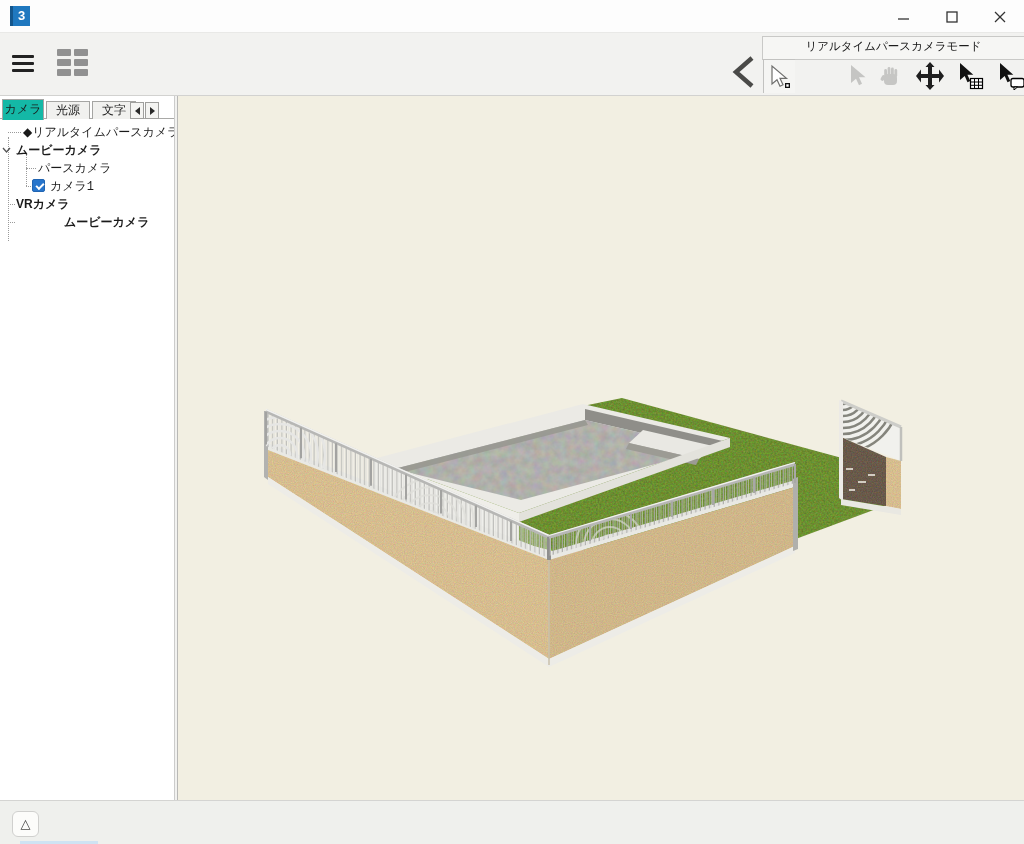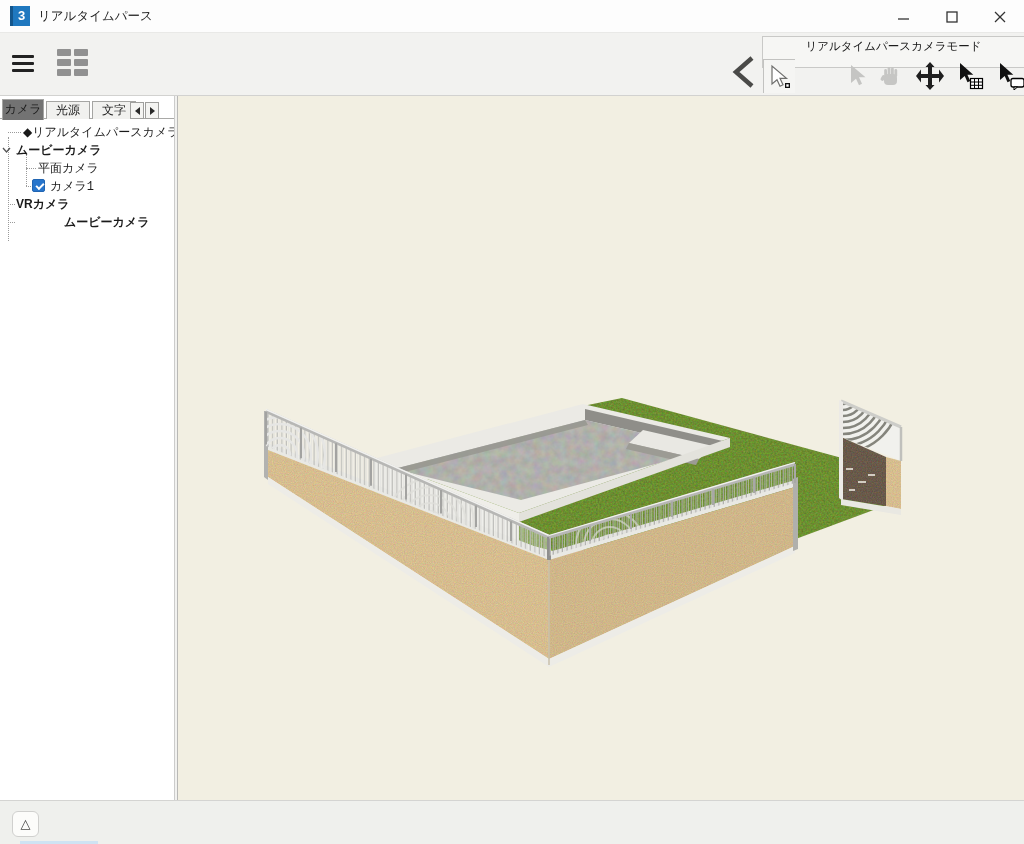--- a/index.html
+++ b/index.html
@@ -24,21 +24,21 @@
   .toolbar { position:absolute; left:0; top:33px; width:1024px; height:63px;
              background:#f2f2f0; border-bottom:1px solid #d2d2d0; z-index:25; }
   .hamburger { position:absolute; left:12px; top:22px; width:22px; height:17px; }
   .hamburger span { display:block; height:3px; background:#222; border-radius:1px;
                     margin-bottom:4px; }
   .grid-icon { position:absolute; left:57px; top:16px; width:31px; height:27px;
                display:grid; grid-template-columns:14px 14px; grid-template-rows:7px 7px 7px;
                gap:3px; }
   .grid-icon span { background:#919191; border-radius:1px; }
   .back-chevron { position:absolute; left:730px; top:22px; width:28px; height:34px; }
-  .mode-panel { position:absolute; left:762px; top:3px; width:262px; height:32px;
+  .mode-panel { position:absolute; left:762px; top:3px; width:262px; height:24px;
                 background:#f6f6f4; border:1px solid #c9c9c7; border-right:none;
                 text-align:center; font-size:11.5px; line-height:19px; color:#111; }
   .tool-row { position:absolute; left:762px; top:24px; width:262px; height:38px; }
   .tool { position:absolute; top:2px; width:32px; height:34px; display:flex;
           align-items:center; justify-content:center; }
   .tool.selected { border-top:1px solid #c2c2c0; border-left:1px solid #c2c2c0;
                    background:#f5f5f3; }
 
   
   .main { position:absolute; left:0; top:96px; width:1024px; height:704px; }
@@ -46,21 +46,21 @@
              background:#ffffff; }
   .splitter { position:absolute; left:174px; top:0; width:4px; height:704px;
               background:#f2f2f0; border-left:1px solid #cccccb; border-right:1px solid #b9b9b7; }
 
   
   .tabbar { position:absolute; left:0; top:2px; width:174px; height:21px;
             border-bottom:1px solid #a9a9a7; }
   .tab { position:absolute; top:3px; height:18px; background:#f1f1ef;
          border:1px solid #a5a5a3; border-bottom:none; font-size:12px;
          text-align:center; line-height:17px; color:#1a1a1a; }
-  .tab.active { top:1px; height:21px; background:#737373; z-index:2; line-height:19px; }
+  .tab.active { top:1px; height:21px; background:#14b8a6; z-index:2; line-height:19px; }
   .tab-scroll { position:absolute; top:4px; width:14px; height:17px; background:#f4f4f2;
                 border:1px solid #9f9f9d; display:flex; align-items:center;
                 justify-content:center; }
   .tri-l { width:0; height:0; border-top:4px solid transparent; border-bottom:4px solid transparent;
            border-right:5px solid #2a2a2a; }
   .tri-r { width:0; height:0; border-top:4px solid transparent; border-bottom:4px solid transparent;
            border-left:5px solid #2a2a2a; }
 
   
   .tree { position:absolute; left:0; top:27px; width:174px; font-size:12px; }
@@ -86,21 +86,20 @@
                 background:#fcfcfa; border:1px solid #d0d0ce; border-radius:6px;
                 font-size:13px; color:#4a4a48; text-align:center; line-height:24px; }
   .blue-sliver { position:absolute; left:20px; bottom:0; width:78px; height:3px;
                  background:#cfe3f3; }
 </style>
 </head>
 <body>
 
 <div class="titlebar">
   <div class="app-icon">3</div>
-  <div class="win-title">リアルタイムパース</div>
   <div class="win-controls">
     <div class="win-btn">
       <svg width="12" height="12">
         <line x1="0" y1="8" x2="11" y2="8" stroke="#333" stroke-width="1.3"></line>
       </svg>
     </div>
     <div class="win-btn">
       <svg width="12" height="12">
         <rect x="1" y="1" width="10" height="10" fill="none" stroke="#333" stroke-width="1.3"></rect>
       </svg>
@@ -230,21 +229,21 @@
       </div>
 
       <div class="trow bold" style="left:16px; top:18px;">
         <svg class="expander" width="9" height="7" style="position:absolute; left:-14px; top:6px;">
           <path d="M1,1 L4.5,5 L8,1" stroke="#555" stroke-width="1.3" fill="none"></path>
         </svg>
         <span>ムービーカメラ</span>
       </div>
 
       <div class="trow" style="left:38px; top:36px;">
-        <span>平面カメラ</span>
+        <span>パースカメラ</span>
       </div>
 
       <div class="trow" style="left:0; top:54px; width:174px;">
         <span class="cbx"></span>
         <span style="margin-left:50px;font-family:Liberation Mono, monospace;">カメラ1</span>
       </div>
 
       <div class="trow bold" style="left:16px; top:72px;">
         <span>VRカメラ</span>
       </div>

